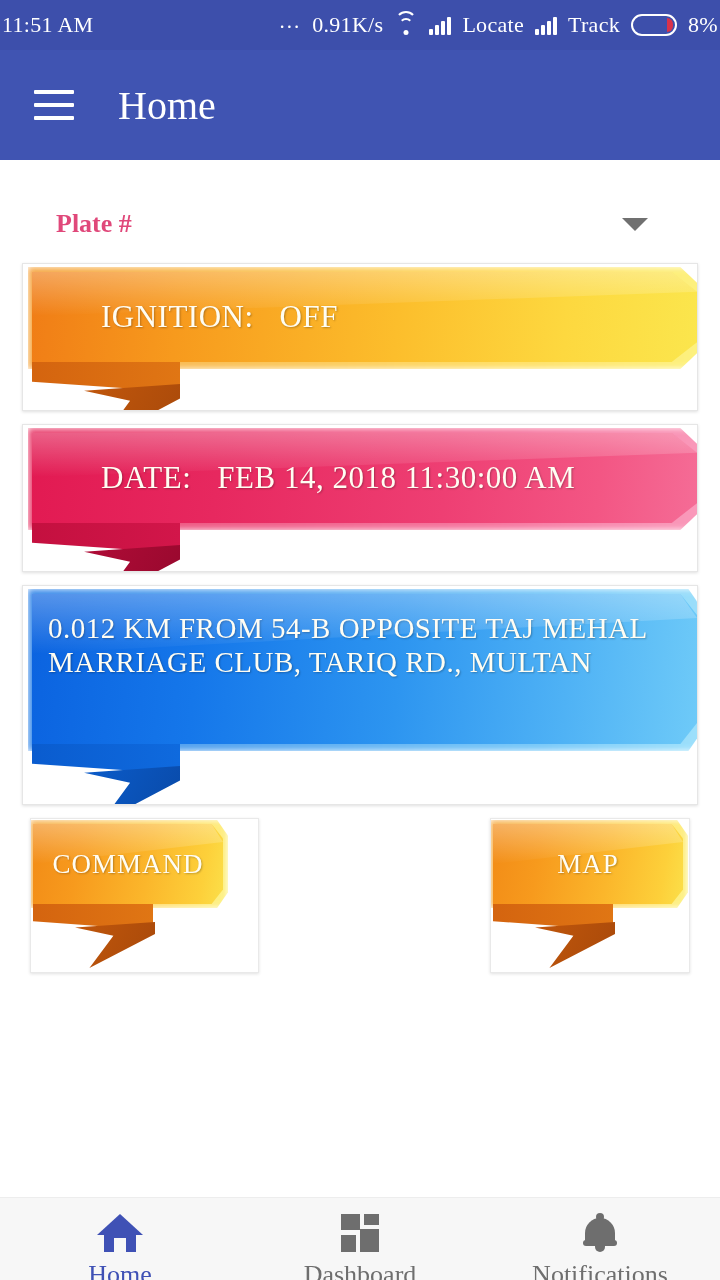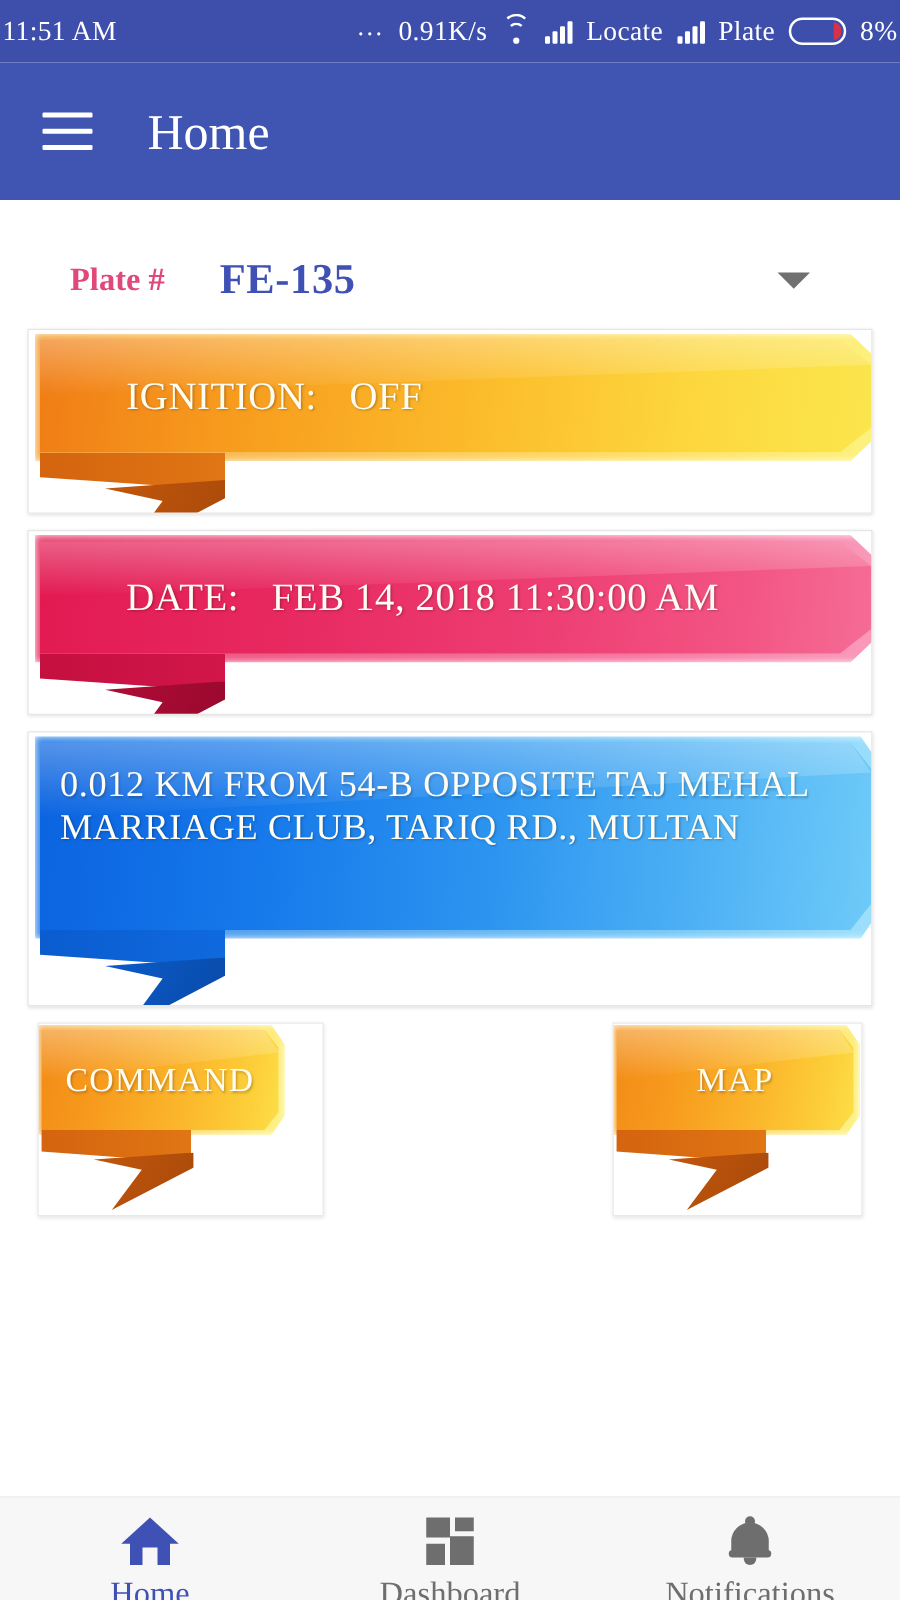--- a/index.html
+++ b/index.html
@@ -289,42 +289,41 @@
         <span></span>
         <span></span>
       </span>
     <span class="sb-label">Locate</span>
     <span class="signal-icon">
         <span></span>
         <span></span>
         <span></span>
         <span></span>
       </span>
-    <span class="sb-label">Plate</span>
+    <span class="sb-label">Track</span>
     <span class="battery-icon">
         <span class="cap"></span>
       </span>
     <span class="sb-batt-pct">8%</span>
   </div>
 </div>
 
 <div class="app-bar">
   <div class="hamburger">
     <span></span>
       <span></span>
       <span></span>
   </div>
   <div class="app-title">Home</div>
 </div>
 
 <div class="content">
 
   <div class="plate-row">
     <span class="plate-label">Plate #</span>
-    <span class="plate-value">FE-135</span>
     <span class="plate-caret"></span>
   </div>
 
   <div class="card card-ignition ign">
     <div class="ribbon">
       <div class="ribbon-glow"></div>
       <div class="ribbon-body">
         <div class="ribbon-text">
           <span class="rt-label">IGNITION:</span>
           <span class="rt-value">OFF</span>

